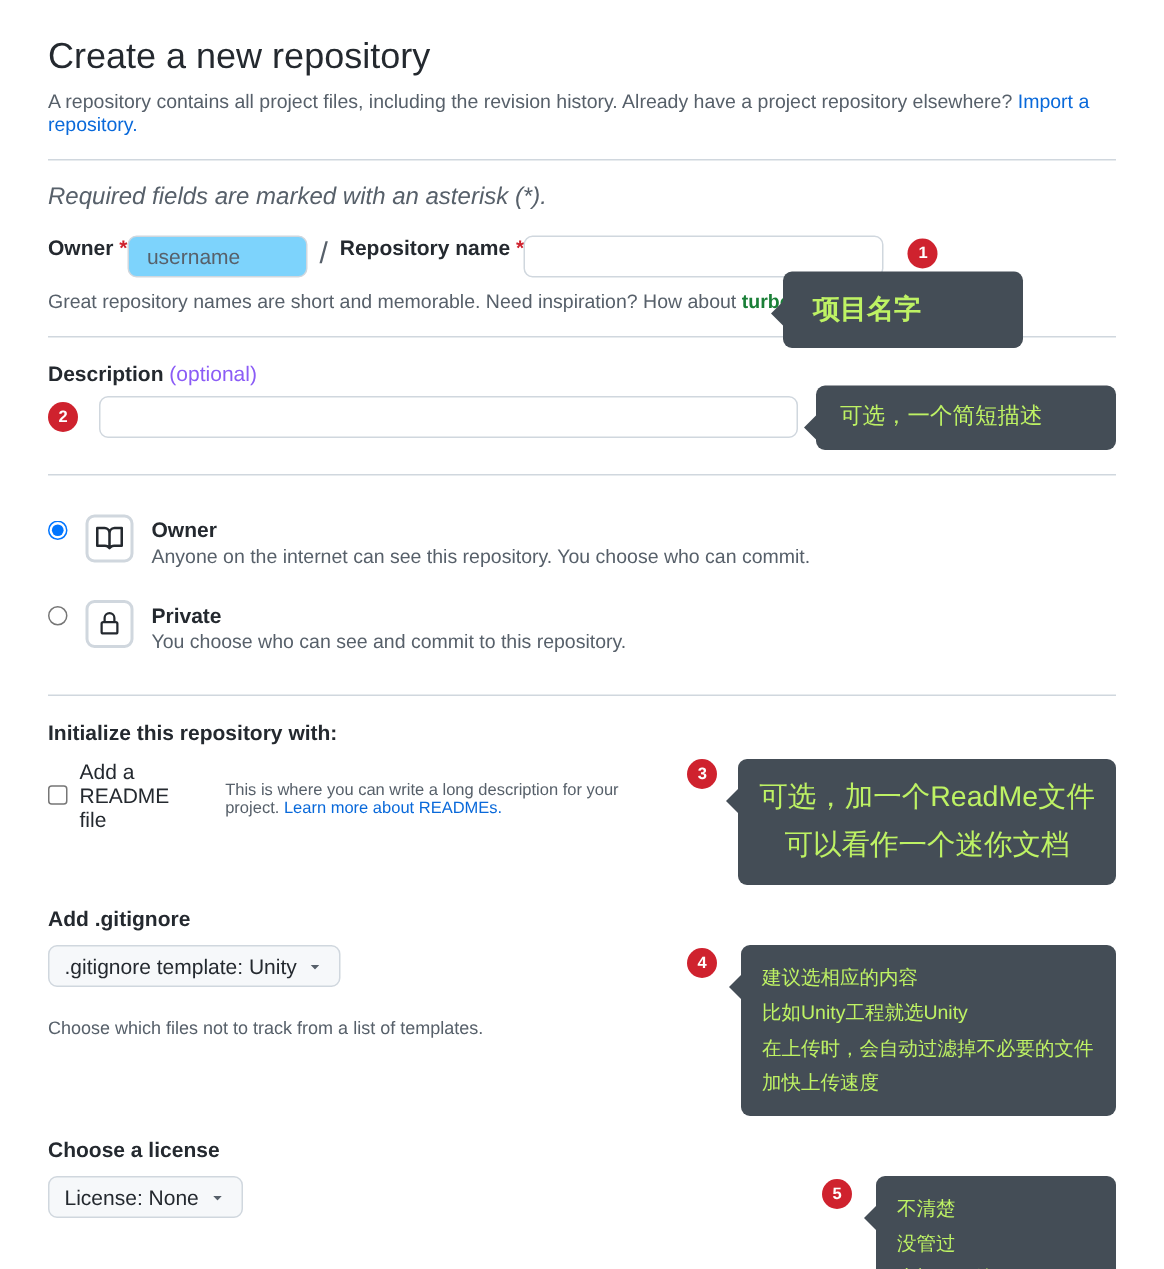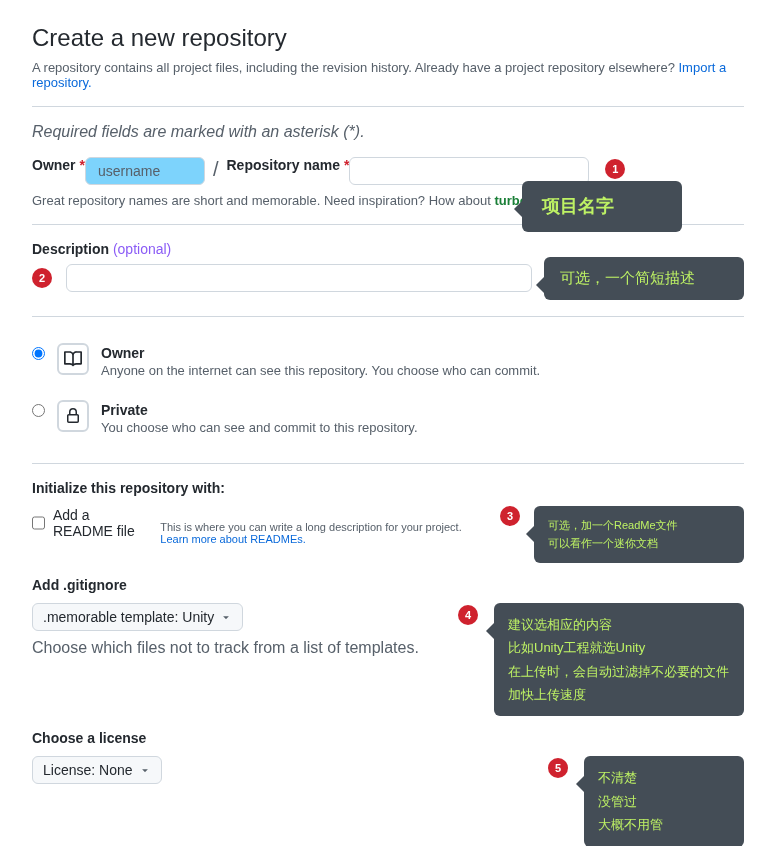--- a/index.html
+++ b/index.html
@@ -169,23 +169,23 @@
       cursor: pointer;
       display: inline-flex;
       align-items: center;
       gap: 6px;
     }
     .select-dropdown svg {
       width: 12px;
       height: 12px;
     }
     .helper-text {
-      font-size: 16px;
-      color: #57606a;
-      margin-top: 8px;
+      font-size: 12px;
+      color: #57606a;
+      margin-top: 20px;
     }
     .tooltip-overlay {
       position: absolute;
       background: #444d56;
       color: #bef264;
       border-radius: 6px;
       padding: 10px 14px;
       font-size: 13px;
       line-height: 1.5;
       z-index: 10;
@@ -305,33 +305,33 @@
           <label>Add a README file</label>
         </div>
         <p class="checkbox-desc">
           <span>This is where you can write a long description for your project.</span>
           <a class="link" href="#">Learn more about READMEs.</a>
         </p>
       </div>
 
       <span class="badge-circle" style="margin-top:0;">3</span>
 
-      <div class="tooltip-overlay tooltip-left-top" style="position:relative; min-width:210px; font-size:11px; line-height:1.7;">
+      <div class="tooltip-overlay tooltip-left-top" style="position:relative; min-width:210px; font-size:19px; line-height:1.7;text-align:center;">
         <span>可选，加一个ReadMe文件</span><br>
         <span>可以看作一个迷你文档</span>
       </div>
     </div>
   </div>
 
   <div class="section-block" style="margin-top:14px; position:relative;">
     <div class="section-label">Add .gitignore</div>
     <div style="display:flex; align-items:flex-start; gap:10px;">
       <div style="flex:1;">
         <div class="select-dropdown">
-          <span>.memorable template: Unity</span>
+          <span>.gitignore template: Unity</span>
           <svg viewBox="0 0 16 16" fill="#57606a">
               <path d="M4.427 7.427l3.396 3.396a.25.25 0 00.354 0l3.396-3.396A.25.25 0 0011.396 7H4.604a.25.25 0 00-.177.427z"></path>
             </svg>
         </div>
         <p class="helper-text">Choose which files not to track from a list of templates.</p>
       </div>
 
       <span class="badge-circle" style="margin-top:2px;">4</span>
 
       <div class="tooltip-overlay tooltip-left-top" style="position:relative; min-width:250px; font-size:13px; line-height:1.8;">

